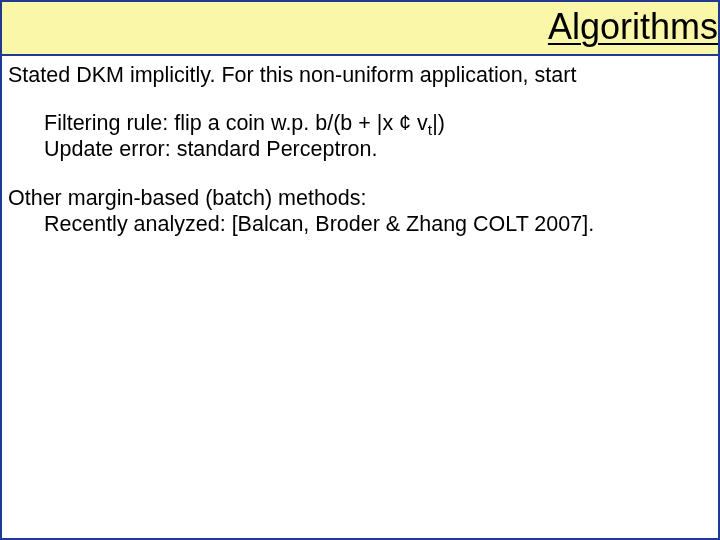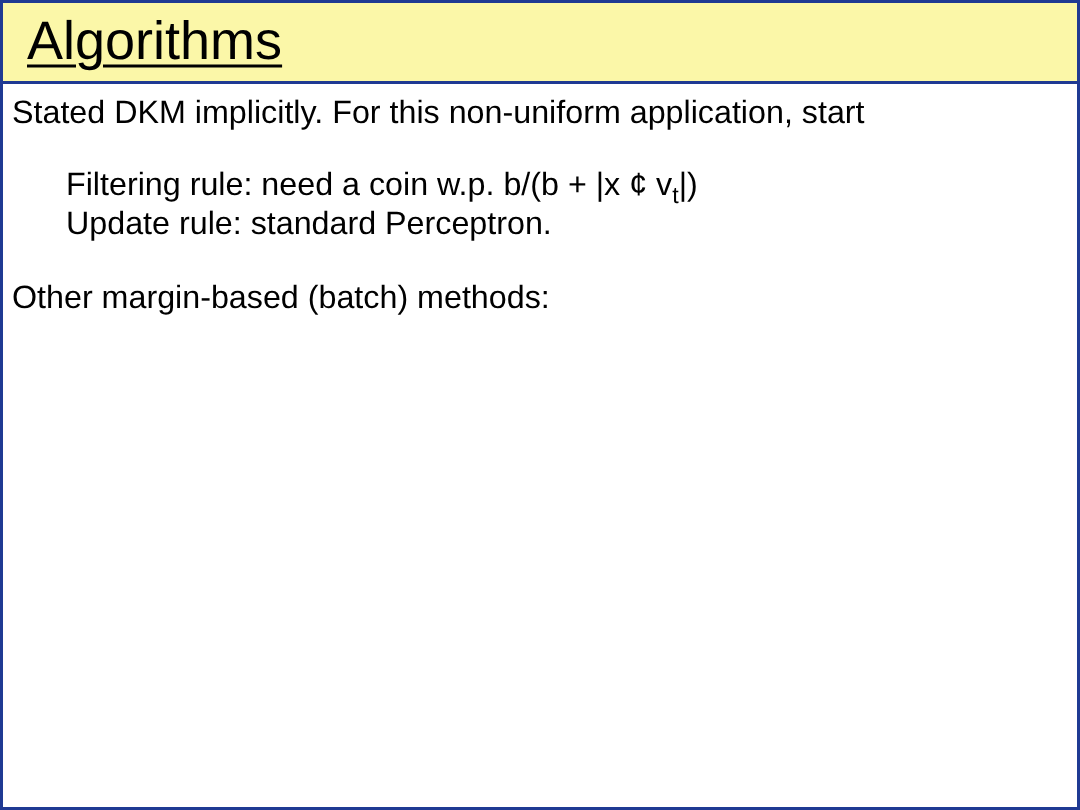--- a/index.html
+++ b/index.html
@@ -15,21 +15,21 @@
     box-sizing: border-box;
     width: 720px;
     height: 540px;
     border: 2px solid #1f3a93;
     display: flex;
     flex-direction: column;
   }
   .title-bar {
     background: #fbf7a8;
     border-bottom: 2px solid #1f3a93;
-    text-align: left;
+    text-align: right;
     padding: 4px 0 6px 16px;
   }
   .title-bar h1 {
     margin: 0;
     font-size: 36px;
     font-weight: normal;
     color: #000;
     text-decoration: underline;
     text-decoration-thickness: 2px;
     text-underline-offset: 4px;
@@ -66,24 +66,25 @@
   </div>
 
   <div class="body">
 
     <div class="para">
       <div class="lead-line">Stated DKM implicitly.  For this non-uniform application, start</div>
     </div>
 
     <div class="para">
       <div class="indent">
-        <span>Filtering rule: need a coin w.p. b/(b + |x ¢ v</span><span class="sub">t</span><span>|)</span>
+        <span>Filtering rule: flip a coin w.p. b/(b + |x ¢ v</span><span class="sub">t</span><span>|)</span>
       </div>
-      <div class="indent">Update rule: standard Perceptron.</div>
+      <div class="indent">Update error: standard Perceptron.</div>
     </div>
 
 
     <div class="para">
       <div class="lead-line">Other margin-based (batch) methods:</div>
+      <div class="indent">Recently analyzed: [Balcan, Broder &amp; Zhang COLT 2007].</div>
     </div>
 
   </div>
 </div>
 
 </body></html>

